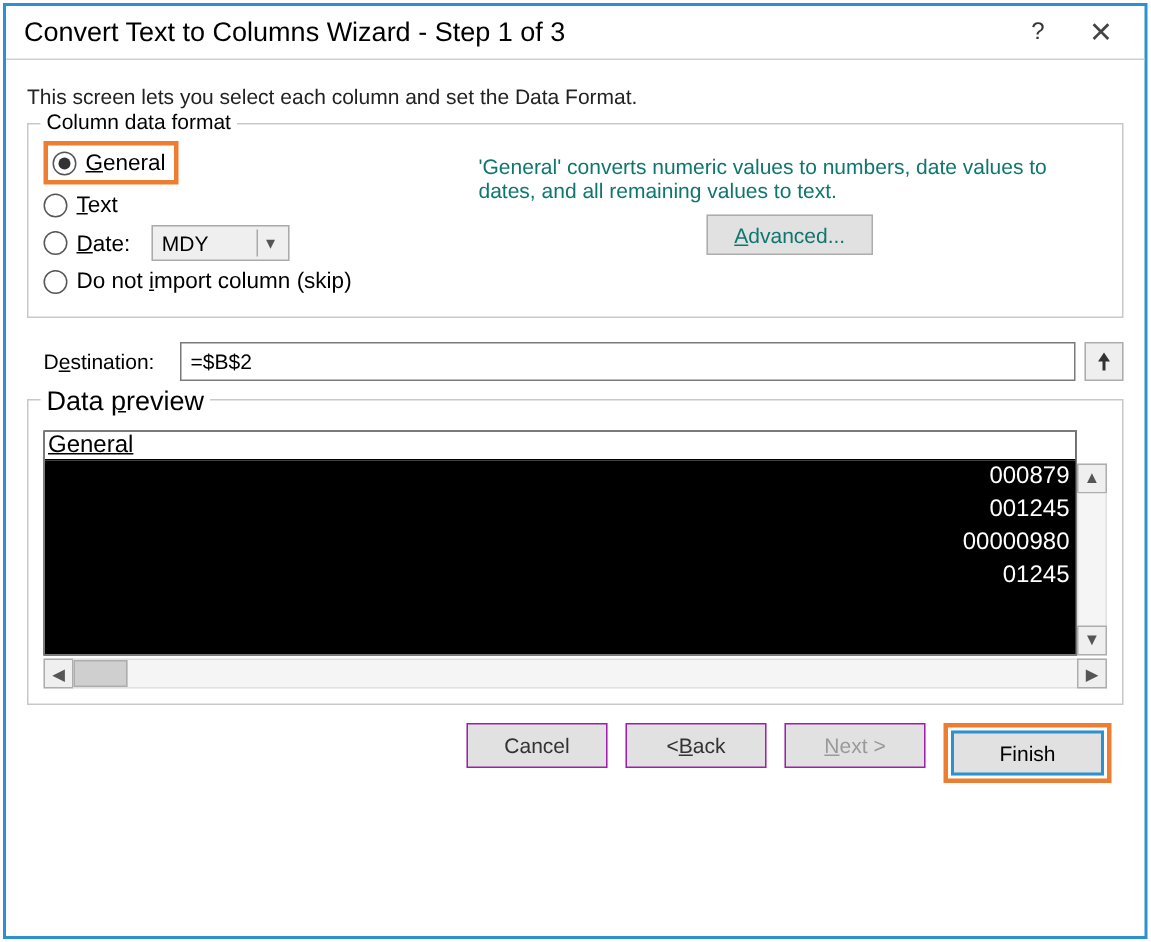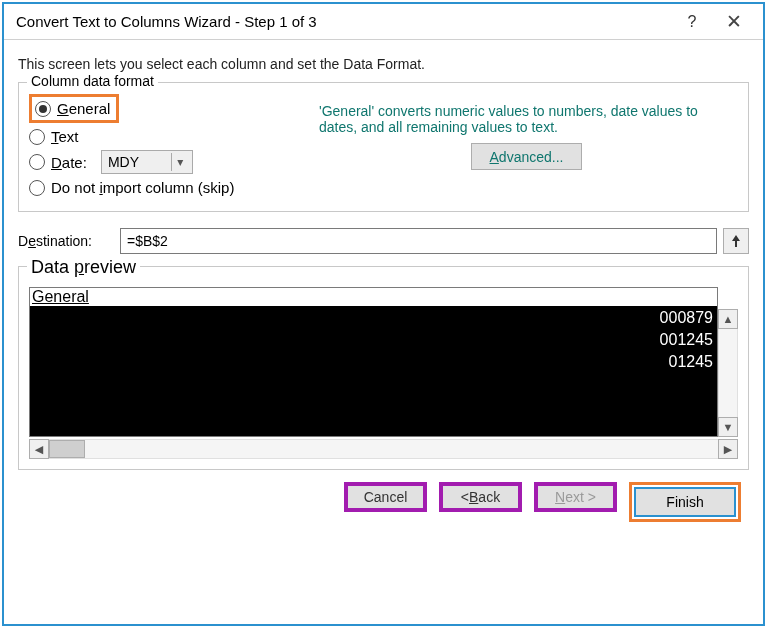--- a/index.html
+++ b/index.html
@@ -1,19 +1,19 @@
 <!DOCTYPE html>
 <html><head>
 <meta charset="utf-8">
 <style>
   * { box-sizing: border-box; font-family: "Segoe UI", Tahoma, sans-serif; }
   body { margin: 0; background: #fff; width: 767px; height: 628px; overflow: hidden; }
   .dialog { border: 2px solid #2b91cf; width: 763px; height: 624px; margin: 2px; background: #fff; display: flex; flex-direction: column; }
   .titlebar { display: flex; align-items: center; padding: 4px 8px 4px 12px; border-bottom: 1px solid #d0d0d0; height: 36px; }
-  .titlebar-title { font-size: 15px; flex: 1; }
+  .titlebar-title { font-size: 18px; flex: 1; }
   .titlebar-help { width: 42px; text-align: center; font-size: 16px; color: #333; }
   .titlebar-close { width: 42px; text-align: center; font-size: 19px; color: #444; }
   .body { padding: 10px 14px 10px 14px; flex: 1; display: flex; flex-direction: column; }
   .intro { font-size: 14px; margin: 6px 0 10px 0; color: #222; }
   .group { border: 1px solid #c8c8c8; padding: 6px 10px 10px 10px; position: relative; margin: 0 0 12px 0; }
   .group-label { position: absolute; top: -10px; left: 8px; background: #fff; padding: 0 4px; font-size: 14px; }
   .format-row { display: flex; gap: 20px; }
   .format-col-left { width: 260px; }
   .format-col-right { flex: 1; padding: 14px 4px 4px 10px; font-size: 14px; color: #0f766e; }
   .radio-line { display: flex; align-items: center; gap: 6px; margin: 5px 0; font-size: 15px; }
@@ -21,38 +21,38 @@
   .radio.checked::after { content: ""; width: 8px; height: 8px; background: #333; border-radius: 50%; display: block; }
   .radio-label { }
   .radio-label .ul { text-decoration: underline; }
   .highlight-general { border: 3px solid #ed7d31; display: inline-flex; align-items: center; padding: 3px 6px 3px 3px; gap: 6px; }
   .date-select { border: 1px solid #aaa; background: #efefef; height: 24px; width: 92px; display: inline-flex; align-items: center; padding: 0 6px; font-size: 14px; position: relative; margin-left: 8px; }
   .date-select .chev { position: absolute; right: 3px; width: 18px; height: 18px; display: flex; align-items: center; justify-content: center; border-left: 1px solid #aaa; color: #555; font-size: 12px; }
   .btn { border: 1px solid #adadad; background: #e1e1e1; font-size: 14px; height: 27px; padding: 0 18px; display: inline-flex; align-items: center; cursor: default; }
   .btn .ul { text-decoration: underline; }
   .adv-wrap { text-align: center; margin-top: 8px; }
   .dest-row { display: flex; align-items: center; gap: 6px; margin: 4px 0 12px 0; }
-  .dest-label { font-size: 14px; width: 96px; }
+  .dest-label { font-size: 14px; width: 96px; text-align: center; }
   .dest-input { flex: 1; border: 1px solid #7a7a7a; height: 26px; font-size: 14px; padding: 0 6px; background: #fff; }
   .dest-btn { width: 26px; height: 26px; border: 1px solid #adadad; background: #efefef; display: flex; align-items: center; justify-content: center; font-size: 14px; }
   .preview-group { border: 1px solid #c8c8c8; padding: 20px 10px 10px 10px; position: relative; }
   .preview-label { position: absolute; top: -10px; left: 8px; background: #fff; padding: 0 4px; font-size: 18px; }
   .preview-wrap { display: flex; }
   .preview-box { flex: 1; border: 1px solid #7a7a7a; background: #000; color: #fff; font-family: "Courier New", monospace; font-size: 16px; height: 150px; overflow: hidden; }
   .preview-header { background: #fff; color: #000; border-bottom: 1px solid #000; padding: 0 2px; font-weight: normal; text-decoration: underline; }
   .preview-line { padding: 0 4px; line-height: 22px; text-align: right; }
   .vscroll { width: 20px; display: flex; flex-direction: column; }
   .vscroll-btn { height: 20px; border: 1px solid #adadad; background: #efefef; display: flex; align-items: center; justify-content: center; font-size: 11px; color: #555; }
   .vscroll-track { flex: 1; background: #f5f5f5; border-left: 1px solid #e0e0e0; border-right: 1px solid #e0e0e0; }
   .hscroll { display: flex; height: 20px; margin-top: 2px; }
   .hscroll-btn { width: 20px; border: 1px solid #adadad; background: #efefef; display: flex; align-items: center; justify-content: center; font-size: 11px; color: #555; }
   .hscroll-track { flex: 1; background: #f5f5f5; border-top: 1px solid #e0e0e0; border-bottom: 1px solid #e0e0e0; position: relative; }
   .hscroll-thumb { position: absolute; left: 0; top: 0; width: 36px; height: 100%; background: #cfcfcf; border: 1px solid #adadad; }
   .buttons { display: flex; gap: 12px; justify-content: flex-end; padding: 12px 8px 6px 8px; }
-  .wiz-btn { border: 4px solid #a21caf; background: #e1e1e1; width: 83px; height: 30px; display: inline-flex; align-items: center; justify-content: center; font-size: 14px; color: #333; }
+  .wiz-btn { border: 1px solid #a21caf; background: #e1e1e1; width: 94px; height: 30px; display: inline-flex; align-items: center; justify-content: center; font-size: 14px; color: #333; }
   .wiz-btn.disabled { color: #9a9a9a; }
   .wiz-btn .ul { text-decoration: underline; }
   .finish-highlight { border: 3px solid #ed7d31; padding: 2px; display: inline-flex; }
   .finish-inner { border: 2px solid #2b91cf; width: 102px; height: 30px; display: inline-flex; align-items: center; justify-content: center; font-size: 14px; background: #e1e1e1; }
   .dest-label .ul { text-decoration: underline; }
 </style>
 </head>
 <body>
 
 <div class="dialog">
@@ -111,20 +111,21 @@
       </div>
     </div>
 
     <div class="preview-group">
       <div class="preview-label">Data <span style="text-decoration:underline">p</span>review</div>
       <div class="preview-wrap">
         <div class="preview-box">
           <div class="preview-header">General</div>
           <div class="preview-line">000879</div>
           <div class="preview-line">001245</div>
+          <div class="preview-line">00000980</div>
           <div class="preview-line">01245</div>
         </div>
         <div class="vscroll">
           <div style="flex:1"></div>
           <div class="vscroll-btn">▲</div>
           <div class="vscroll-track" style="flex:4"></div>
           <div class="vscroll-btn">▼</div>
         </div>
       </div>
       <div class="hscroll">

